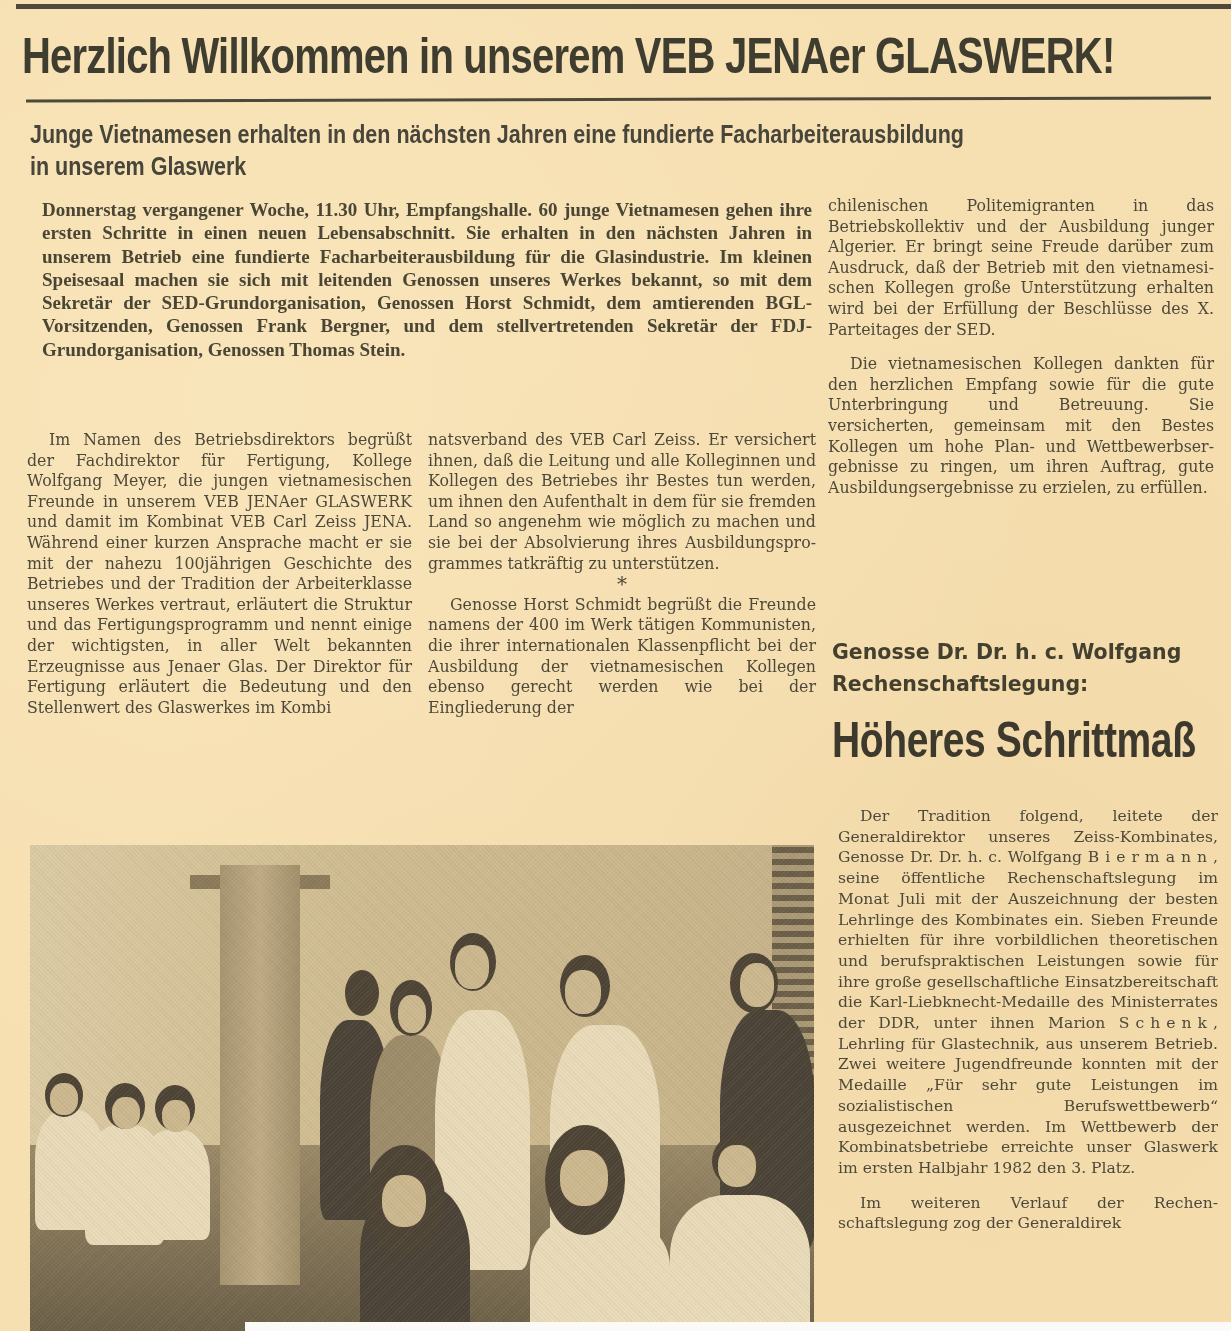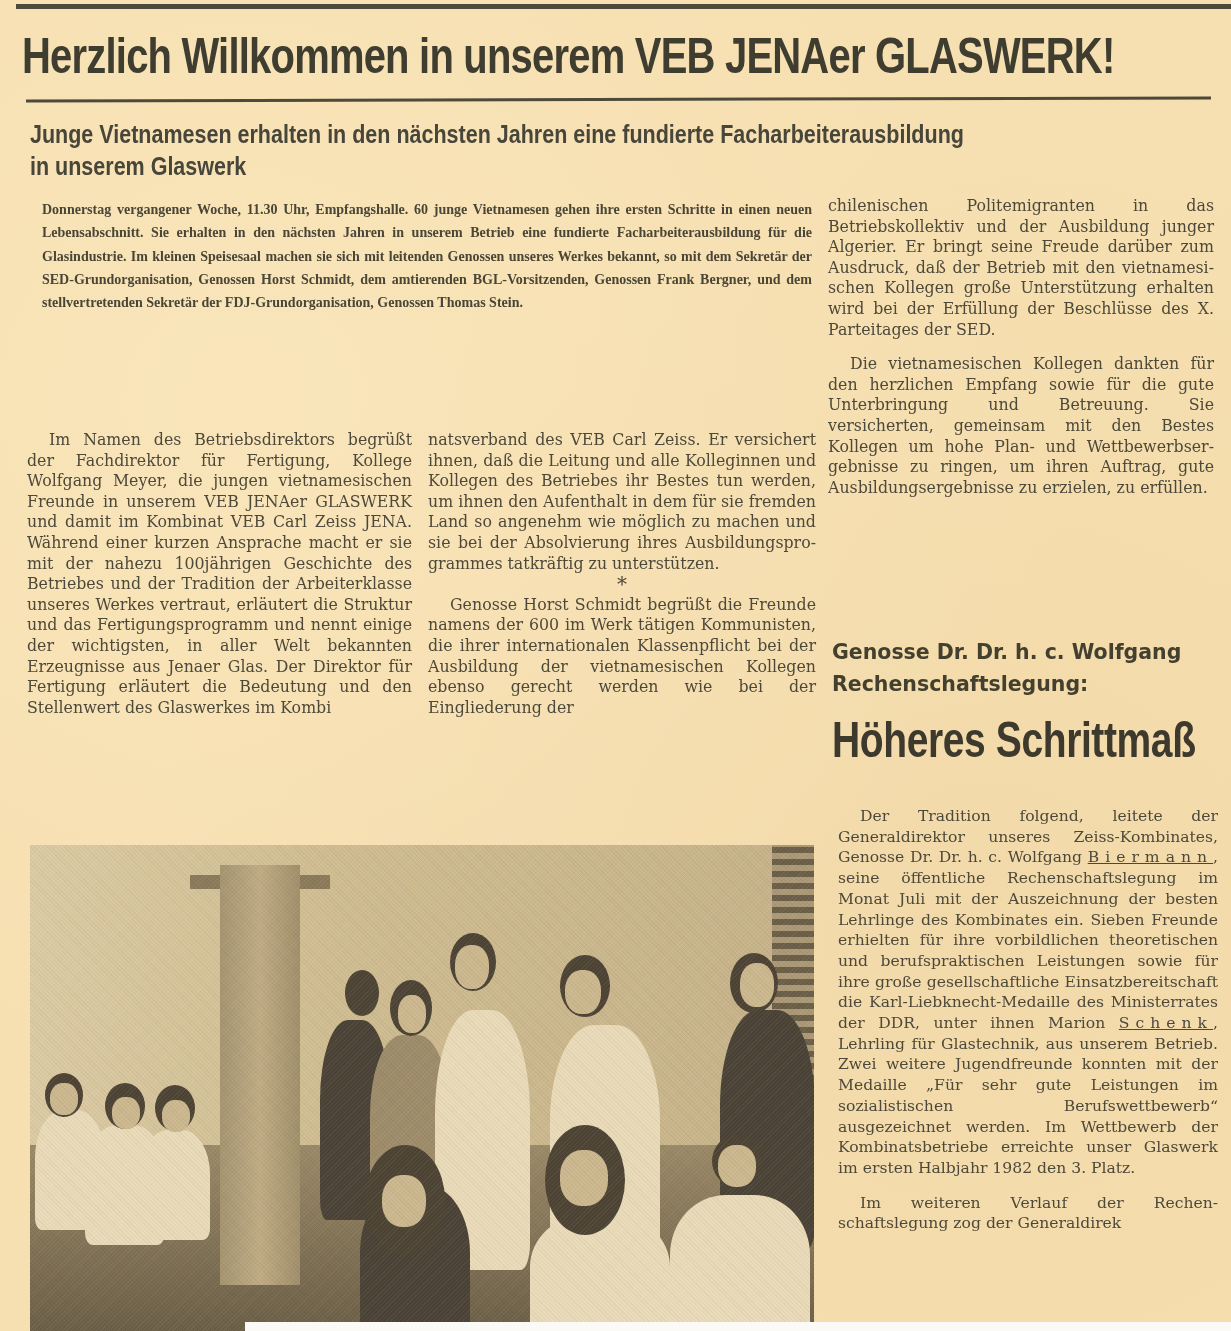--- a/index.html
+++ b/index.html
@@ -28,21 +28,21 @@
     .subhead {
       position: absolute; left: 30px; top: 118px; width: 1180px;
       font-family: "Liberation Sans", sans-serif; font-weight: bold;
       font-size: 25px; line-height: 32px; color: #48463a;
       transform: scaleX(0.86); transform-origin: left top;
       width: 1370px;
     }
     .lead {
       position: absolute; left: 42px; top: 198px; width: 770px;
       font-family: "Liberation Serif", serif; font-weight: bold;
-      font-size: 14px; line-height: 23.3px; color: #4a4636;
+      font-size: 19px; line-height: 23.3px; color: #4a4636;
       text-align: justify;
     }
     .col {
       position: absolute; font-family: "DejaVu Serif", serif;
       font-size: 15.8px; line-height: 20.6px; color: #4d493a;
       text-align: justify; hyphens: manual;
     }
     .col p { margin: 0; text-indent: 22px; }
     .col p.noindent { text-indent: 0; }
     .col1 { left: 27px; top: 430px; width: 385px; }
@@ -56,21 +56,21 @@
       font-family: "DejaVu Sans", sans-serif; font-weight: bold;
       font-size: 20.5px; line-height: 32px; color: #43402f; white-space: nowrap;
     }
     .big-head {
       position: absolute; left: 832px; top: 712px; white-space: nowrap;
       font-family: "Liberation Sans", sans-serif; font-weight: bold;
       font-size: 50px; line-height: 56px; color: #3d3a2d;
       transform: scaleX(0.78); transform-origin: left top;
       letter-spacing: -0.5px;
     }
-    .spaced { letter-spacing: 6px; text-decoration: underline; }
+    .spaced { letter-spacing: 6px; }
     
     .photo {
       position: absolute; left: 30px; top: 845px; width: 784px; height: 486px;
       overflow: hidden;
       background: linear-gradient(180deg, #c9b994 0%, #bba87f 35%, #8f8062 70%, #6c604a 100%);
       filter: contrast(1.05);
     }
     .photo .wall { position: absolute; left: 0; top: 0; width: 784px; height: 300px; background: linear-gradient(90deg,#d7c7a2 0%, #cbb990 40%, #c3b089 100%); }
     .photo .pillar { position: absolute; left: 190px; top: 20px; width: 80px; height: 420px; background: linear-gradient(90deg,#a49371,#bca984 50%,#9f8e6c); }
     .photo .pillar-cap { position: absolute; left: 160px; top: 30px; width: 140px; height: 14px; background: #8a7a5c; }
@@ -107,21 +107,21 @@
 
   <div class="lead">Donnerstag vergangener Woche, 11.30 Uhr, Empfangshalle. 60 junge Viet­namesen gehen ihre ersten Schritte in einen neuen Lebensabschnitt. Sie er­halten in den nächsten Jahren in unserem Betrieb eine fundierte Fach­arbeiterausbildung für die Glasindustrie. Im kleinen Speisesaal machen sie sich mit leitenden Genossen unseres Werkes bekannt, so mit dem Sekretär der SED-Grundorganisation, Genossen Horst Schmidt, dem amtierenden BGL-Vorsitzenden, Genossen Frank Bergner, und dem stellvertretenden Sekretär der FDJ-Grundorganisation, Genossen Thomas Stein.</div>
 
   <div class="col col1">
     <p>Im Namen des Betriebsdirektors begrüßt der Fachdirektor für Ferti­gung, Kollege Wolfgang Meyer, die jungen vietnamesischen Freunde in unserem VEB JENAer GLASWERK und damit im Kombinat VEB Carl Zeiss JENA. Während einer kurzen Ansprache macht er sie mit der nahezu 100jährigen Geschichte des Betriebes und der Tradition der Ar­beiterklasse unseres Werkes ver­traut, erläutert die Struktur und das Fertigungsprogramm und nennt einige der wichtigsten, in aller Welt bekannten Erzeugnisse aus Jenaer Glas. Der Direktor für Fertigung er­läutert die Bedeutung und den Stel­lenwert des Glaswerkes im Kombi­</p>
   </div>
 
   <div class="col col2">
     <p class="noindent">natsverband des VEB Carl Zeiss. Er versichert ihnen, daß die Leitung und alle Kolleginnen und Kollegen des Betriebes ihr Bestes tun werden, um ihnen den Aufenthalt in dem für sie fremden Land so angenehm wie möglich zu machen und sie bei der Absolvierung ihres Ausbildungspro­grammes tatkräftig zu unterstützen.</p>
     <p class="star">*</p>
-    <p>Genosse Horst Schmidt begrüßt die Freunde namens der 600 im Werk tätigen Kommunisten, die ihrer internationalen Klassenpflicht bei der Ausbildung der vietnamesi­schen Kollegen ebenso gerecht wer­den wie bei der Eingliederung der</p>
+    <p>Genosse Horst Schmidt begrüßt die Freunde namens der 400 im Werk tätigen Kommunisten, die ihrer internationalen Klassenpflicht bei der Ausbildung der vietnamesi­schen Kollegen ebenso gerecht wer­den wie bei der Eingliederung der</p>
   </div>
 
   <div class="col col3">
     <p class="noindent">chilenischen Politemigranten in das Betriebskollektiv und der Ausbil­dung junger Algerier. Er bringt seine Freude darüber zum Ausdruck, daß der Betrieb mit den vietnamesi­schen Kollegen große Unterstützung erhalten wird bei der Erfüllung der Beschlüsse des X. Parteitages der SED.</p>
     <div class="gap"></div>
     <p>Die vietnamesischen Kollegen dankten für den herzlichen Empfang sowie für die gute Unterbringung und Betreuung. Sie versicherten, ge­meinsam mit den Bestes Kollegen um hohe Plan- und Wettbewerbser­gebnisse zu ringen, um ihren Auf­trag, gute Ausbildungsergebnisse zu erzielen, zu erfüllen.</p>
   </div>
 
   <div class="kicker">
     <div>Genosse Dr. Dr. h. c. Wolfgang</div>

